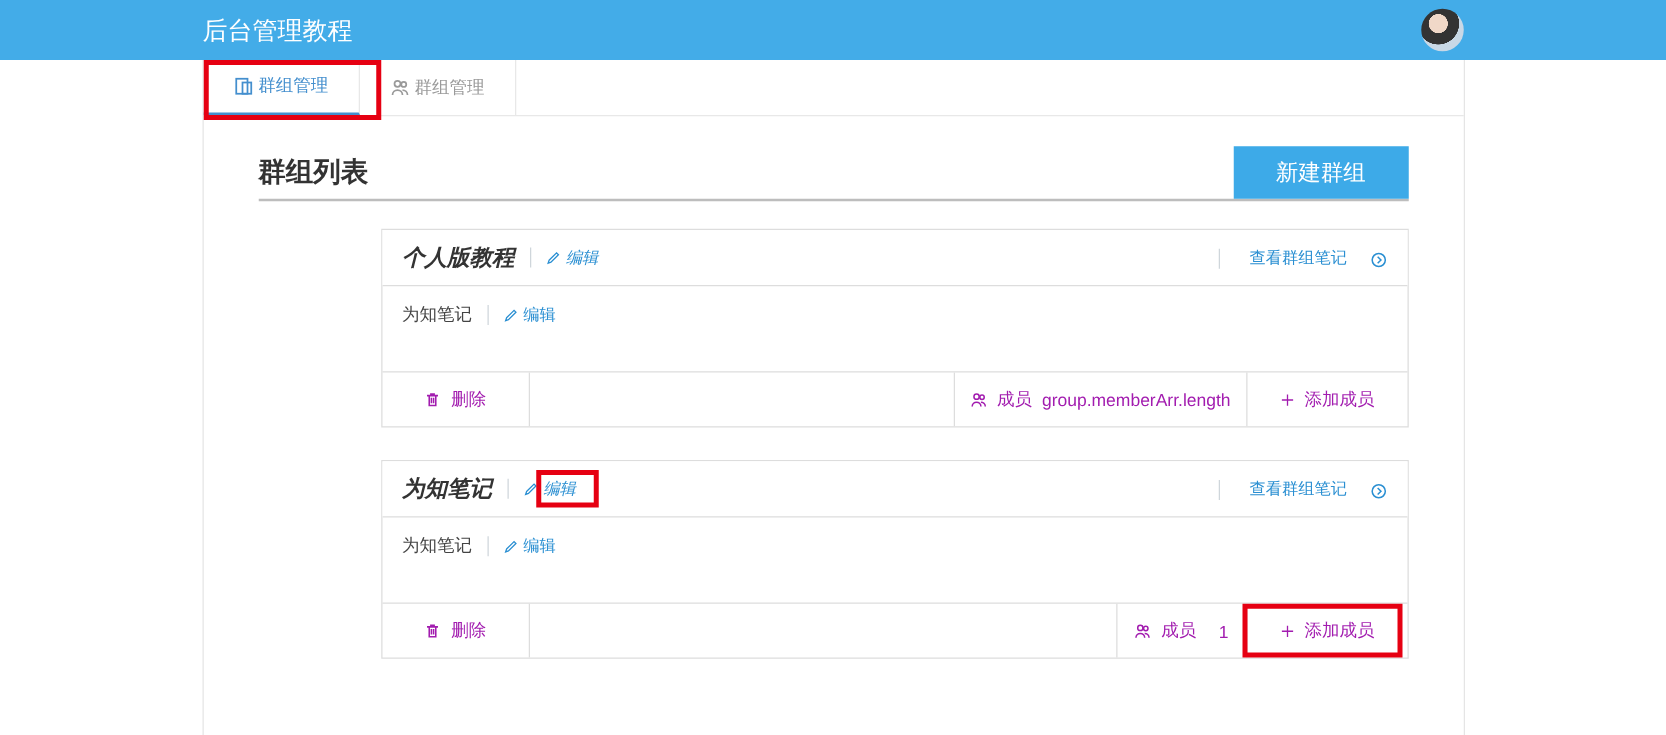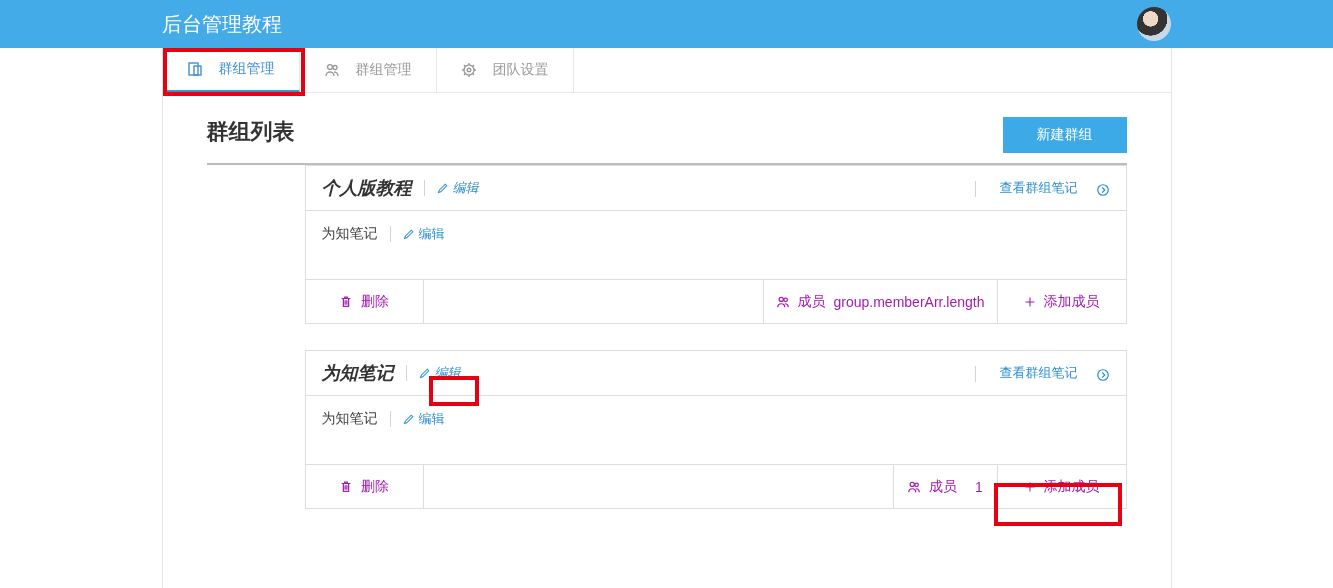--- a/index.html
+++ b/index.html
@@ -5,31 +5,31 @@
     * { margin: 0; padding: 0; box-sizing: border-box; }
     body { font-family: "Microsoft YaHei", Arial, sans-serif; background: #fff; width: 1333px; }
 
     .topbar { height: 48px; background: #43ace8; display: flex; align-items: center; justify-content: space-between; padding: 0 162px 0 162px; }
     .topbar-title { color: #fff; font-size: 20px; }
     .avatar { width: 34px; height: 34px; border-radius: 50%; background: radial-gradient(circle at 40% 35%, #f0d8c8 25%, #333 26% 55%, #c9d8e6 56%);}
 
     .page-wrap { width: 1010px; margin: 0 auto; border-left: 1px solid #e5e5e5; border-right: 1px solid #e5e5e5; min-height: 540px; }
 
     .tabs { display: flex; border-bottom: 1px solid #e8e8e8; }
-    .tab { display: flex; align-items: center; gap: 16px; padding: 0 24px; height: 44px; font-size: 14px; color: #9a9a9a; cursor: pointer; border-right: 1px solid #e8e8e8; }
+    .tab { display: flex; align-items: center; gap: 4px; padding: 0 24px; height: 44px; font-size: 14px; color: #9a9a9a; cursor: pointer; border-right: 1px solid #e8e8e8; }
     .tab.active { color: #448fce; border-bottom: 2px solid #448fce; }
     .tab .ico { width: 16px; height: 16px; display: inline-flex; align-items: center; justify-content: center; }
 
     .hl-red { border: 4px solid #e60012; }
     .hl-tab { position: absolute; left: 163px; top: 48px; width: 142px; height: 48px; pointer-events: none; }
 
     .main { padding: 24px 44px 40px 44px; }
-    .header-row { display: flex; justify-content: space-between; align-items: flex-start; border-bottom: 2px solid #bdbdbd; padding-bottom: 10px; }
+    .header-row { display: flex; justify-content: space-between; align-items: center; border-bottom: 2px solid #bdbdbd; margin-bottom: 22px; }
     .header-title { font-size: 22px; font-weight: 700; color: #333; }
-    .btn-primary { background: #3daae8; color: #fff; font-size: 14px; border: none; padding: 9px 34px; cursor: pointer; }
+    .btn-primary { background: #3daae8; color: #fff; font-size: 18px; border: none; padding: 9px 34px; cursor: pointer; }
 
     .card { border: 1px solid #ddd; margin: 0 0 26px 98px; }
     .card-header { display: flex; align-items: center; justify-content: space-between; padding: 10px 16px; border-bottom: 1px solid #ddd; background:#fff; }
     .card-title-wrap { display: flex; align-items: center; gap: 6px; font-style: italic; }
     .card-title { font-size: 18px; font-weight: 700; color: #333; }
     .link-blue { color: #2a8fd2; font-size: 13px; cursor: pointer; display: inline-flex; align-items: center; gap: 4px; }
     .divider-v { width: 1px; height: 16px; background: #cfd6db; margin: 0 6px; }
     .view-link { display: inline-flex; align-items: flex-end; gap: 18px; }
 
     .card-body { padding: 14px 16px 36px 16px; }
@@ -72,30 +72,20 @@
       <span class="ico">
         <svg width="16" height="16" viewBox="0 0 16 16">
             <circle cx="6" cy="5" r="2.4" class="stroke"></circle>
             <path d="M2 14c0-2.5 2-4 4-4s4 1.5 4 4" class="stroke"></path>
             <circle cx="11" cy="5.5" r="2" class="stroke"></circle>
             <path d="M10 10c2 0 4 1.5 4 4" class="stroke"></path>
           </svg>
       </span>
       <span>群组管理</span>
     </div>
-    <div class="tab">
-      <span class="ico">
-        <svg width="16" height="16" viewBox="0 0 16 16">
-            <circle cx="8" cy="8" r="5" class="stroke"></circle>
-            <circle cx="8" cy="8" r="1.8" class="stroke"></circle>
-            <path d="M8 1v2M8 13v2M1 8h2M13 8h2M3 3l1.4 1.4M11.6 11.6L13 13M13 3l-1.4 1.4M4.4 11.6L3 13" class="stroke"></path>
-          </svg>
-      </span>
-      <span>团队设置</span>
-    </div>
   </div>
 
   <div class="main">
 
     <div class="header-row">
       <div class="header-title">群组列表</div>
       <button class="btn-primary">新建群组</button>
     </div>
 
     <div class="card">

